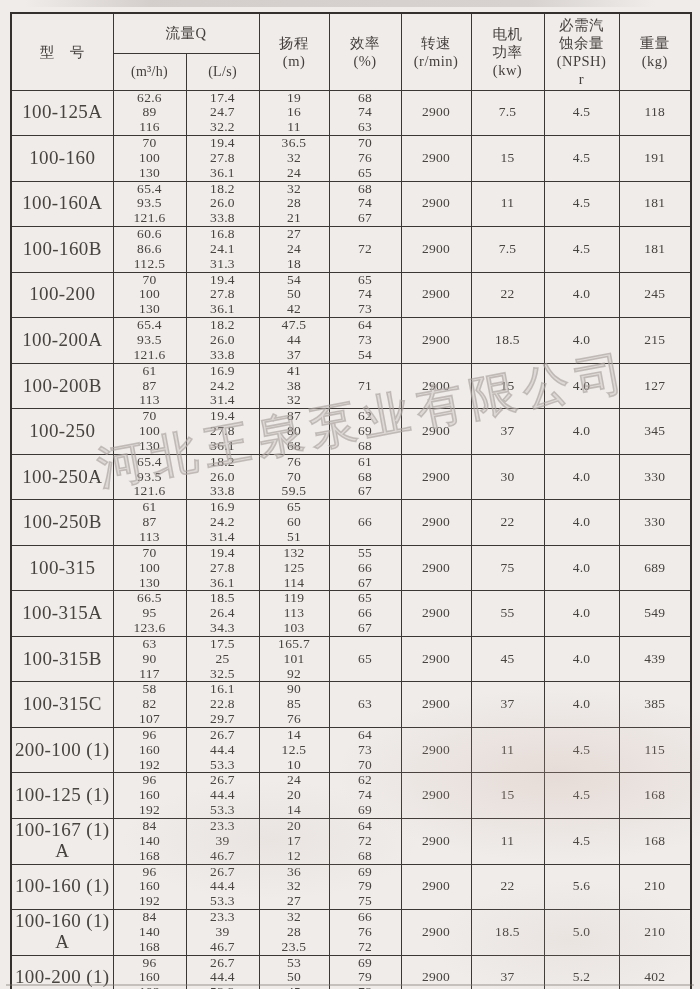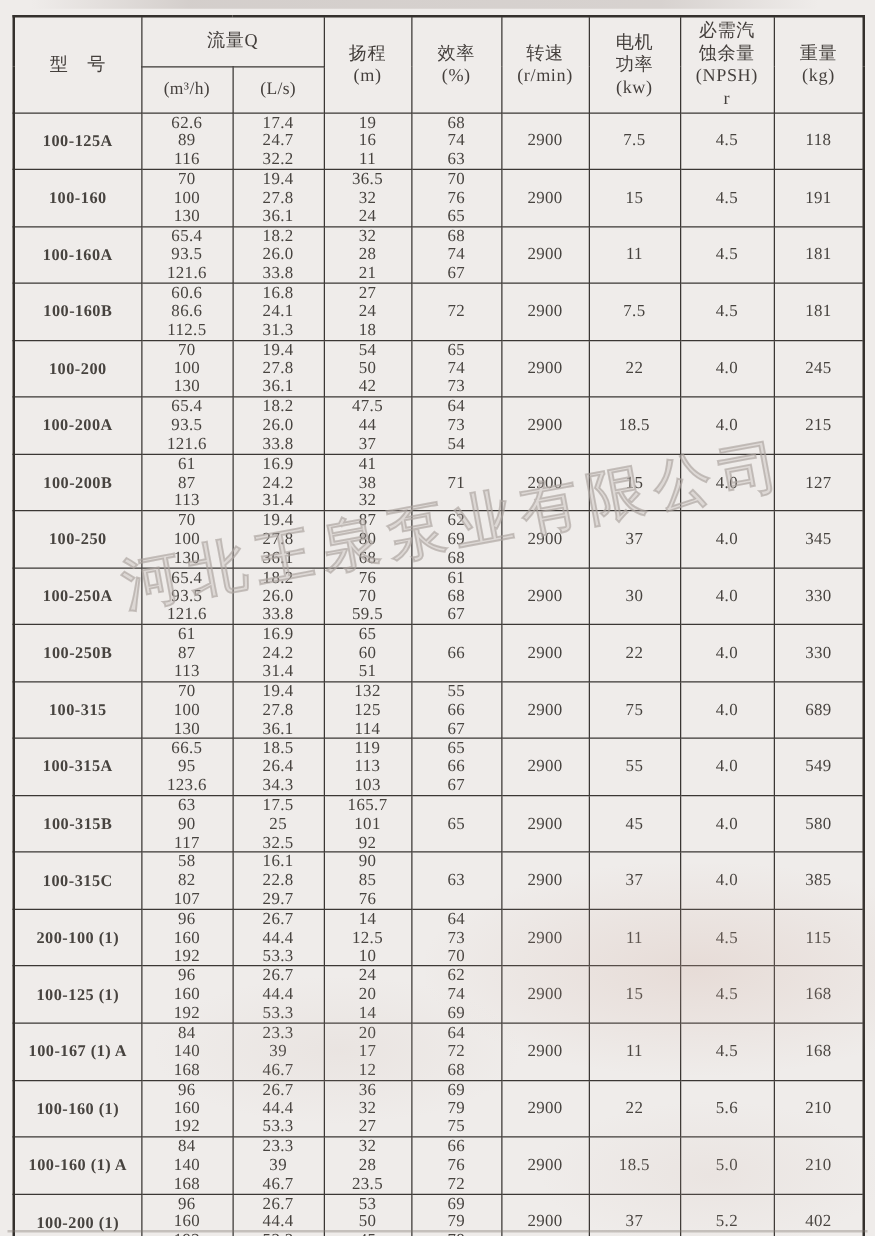--- a/index.html
+++ b/index.html
@@ -60,21 +60,21 @@
     color:#443f3c;
   }
   .spec th.units{font-size:14px;letter-spacing:.3px;}
   .spec tbody tr{height:44px;}
   .spec td{
     font-size:13.5px;
     line-height:1.1;
     letter-spacing:.3px;
     color:#47433f;
   }
-  .spec td.model{font-size:13px;letter-spacing:.4px;font-weight:bold;}
+  .spec td.model{font-size:19px;letter-spacing:.4px;}
 
   .watermark{
     position:absolute;
     left:98px;top:438px;
     transform:rotate(-10.5deg);
     transform-origin:0 50%;
     font-size:47px;
     letter-spacing:7px;
     white-space:nowrap;
     color:rgba(178,170,166,.30);
@@ -359,21 +359,21 @@
           <td>17.5
 25
 32.5</td>
           <td>165.7
 101
 92</td>
           <td>65</td>
           <td>2900</td>
           <td>45</td>
           <td>4.0</td>
-          <td>580</td>
+          <td>439</td>
         </tr>
         <tr>
           <td class="model">100-315C</td>
           <td>58
 82
 107</td>
           <td>16.1
 22.8
 29.7</td>
           <td>90

